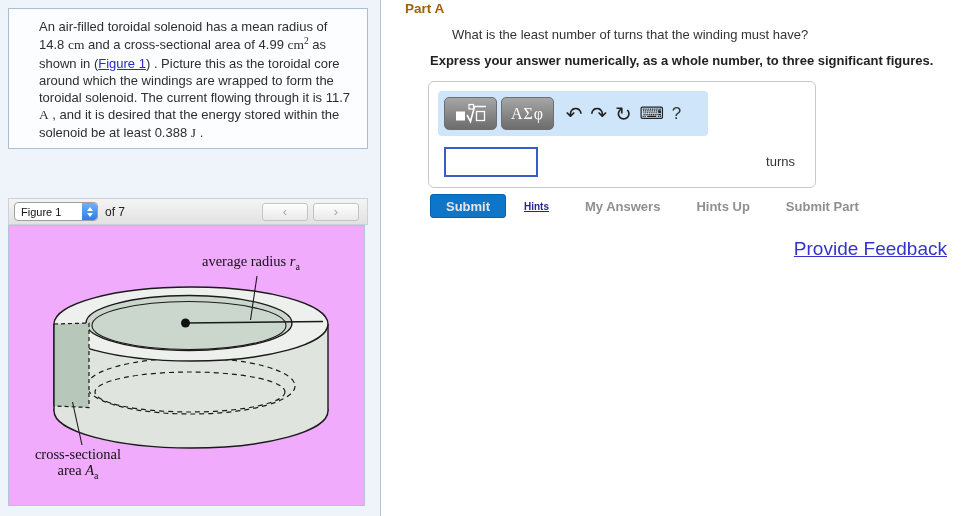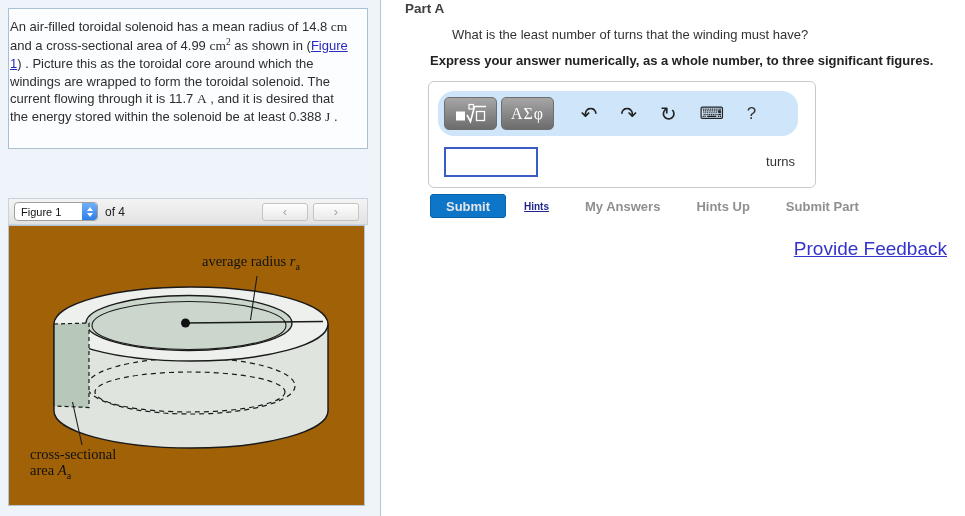--- a/index.html
+++ b/index.html
@@ -3,21 +3,21 @@
 <meta charset="utf-8">
 <style>
   * { margin:0; padding:0; box-sizing:border-box; }
   html,body { width:965px; height:516px; font-family:"Liberation Sans", sans-serif; background:#fff; }
   .page { position:relative; width:965px; height:516px; overflow:hidden; background:#fff; }
 
   
   .left-panel { position:absolute; left:0; top:0; width:381px; height:516px;
     background:#eef4fa; border-right:1px solid #b3c4d4; }
   .problem-box { position:absolute; left:8px; top:8px; width:360px; height:141px;
-    background:#fbfdff; border:1px solid #a9bfd2; padding:9px 12px 8px 1px;
+    background:#fbfdff; border:1px solid #a9bfd2; padding:9px 12px 8px 30px;
     font-size:13px; line-height:1.33; color:#2e2e2e; }
   .serif { font-family:"Liberation Serif", serif; font-size:13.5px; }
   .fig-link { color:#2a2ac0; text-decoration:underline; cursor:pointer; }
   sup.unit-sup { font-size:9.5px; }
 
   .figure-bar { position:absolute; left:8px; top:198px; width:360px; height:27px;
     background:linear-gradient(#f4f4f4,#e2e2e2); border:1px solid #c8d3dd;
     display:flex; align-items:center; padding:0 8px 0 5px; }
   .figure-select { width:84px; height:19px; background:#fff; border:1px solid #9f9f9f;
     border-radius:4px; display:flex; align-items:center; font-size:11px; color:#111;
@@ -28,36 +28,36 @@
     border-radius:0 3px 3px 0; }
   .tri-up { width:0; height:0; border-left:3.5px solid transparent; border-right:3.5px solid transparent; border-bottom:4px solid #fff; }
   .tri-down { width:0; height:0; border-left:3.5px solid transparent; border-right:3.5px solid transparent; border-top:4px solid #fff; }
   .of-label { margin-left:7px; font-size:12px; color:#222; }
   .nav-group { margin-left:auto; display:flex; gap:5px; }
   .nav-btn { width:46px; height:18px; border:1px solid #c4c4c4; border-radius:3px;
     background:linear-gradient(#fefefe,#e9e9e9); color:#a6a6a6; font-size:13px; line-height:15px;
     text-align:center; cursor:default; font-family:"Liberation Sans", sans-serif; }
 
   .figure-box { position:absolute; left:8px; top:225px; width:357px; height:281px;
-    background:#a16207; border:1px solid #b3c4d4; }
+    background:#f0abfc; border:1px solid #b3c4d4; }
   .fig-label { position:absolute; font-family:"Liberation Serif", serif; font-size:14.5px; color:#111; }
   .fig-label sub { font-size:10px; }
   .lbl-radius { left:193px; top:27px; white-space:nowrap; }
-  .lbl-area { left:21px; top:220px; width:114px; line-height:1.12; }
+  .lbl-area { left:12px; top:220px; width:114px; text-align:center; line-height:1.12; }
 
   
   .main { position:absolute; left:382px; top:0; width:583px; height:516px; background:#fff; }
-  .part-title { position:absolute; left:23px; top:1px; font-size:13.5px; font-weight:bold; color:#404040; }
+  .part-title { position:absolute; left:23px; top:1px; font-size:13.5px; font-weight:bold; color:#a16207; }
   .question { position:absolute; left:48px; top:27px; font-size:13px; color:#333;margin-left:22px; }
   .instruction { position:absolute; left:48px; top:53px; font-size:13px; font-weight:bold; color:#222; }
 
   .answer-module { position:absolute; left:46px; top:81px; width:388px; height:107px;
     background:#fff; border:1px solid #c9c9c9; border-radius:6px; }
-  .eq-toolbar { position:absolute; left:9px; top:9px; width:360px; height:45px;
-    background:#cfe5f9; border-radius:16px; display:flex; align-items:center; padding:0 19px 0 6px; }
+  .eq-toolbar { position:absolute; left:9px; top:9px; width:270px; height:45px;
+    background:#cfe5f9; border-radius:4px; display:flex; align-items:center; padding:0 19px 0 6px; }
   .tb-btn { width:53px; height:33px; border:1px solid #6e6e6e; border-radius:5px;
     background:linear-gradient(#a6a6a6,#6c6c6c); color:#fff; margin-right:4px;
     display:flex; align-items:center; justify-content:center; cursor:pointer; }
   .tb-btn.greek { font-family:"Liberation Serif", serif; font-size:16px; letter-spacing:1px; }
   .tb-icons { flex:1; display:flex; justify-content:space-evenly; align-items:center; }
   .tb-icon { font-size:20px; color:#222; cursor:pointer; line-height:1; }
   .tb-icon.kbd { font-size:17px; }
   .tb-icon.help { font-size:17px; color:#333; }
   .answer-input { position:absolute; left:15px; top:65px; width:94px; height:30px;
     border:2px solid #3a5cc4; background:#fff; font-size:13px; padding:0 5px; border-radius:0; }
@@ -84,21 +84,21 @@
     </div>
 
     <div class="figure-bar">
       <div class="figure-select">
         <span class="sel-text">Figure 1</span>
         <span class="sel-stepper">
           <span class="tri-up"></span>
             <span class="tri-down"></span>
         </span>
       </div>
-      <span class="of-label">of 4</span>
+      <span class="of-label">of 7</span>
       <span class="nav-group">
         <button class="nav-btn">‹</button>
         <button class="nav-btn">›</button>
       </span>
     </div>
 
     <div class="figure-box">
       <svg width="355" height="279" viewBox="0 0 355 279">
 
         <ellipse cx="182" cy="185" rx="137" ry="37" fill="#dfe5de" stroke="#1a1a1a" stroke-width="1.4"></ellipse>

